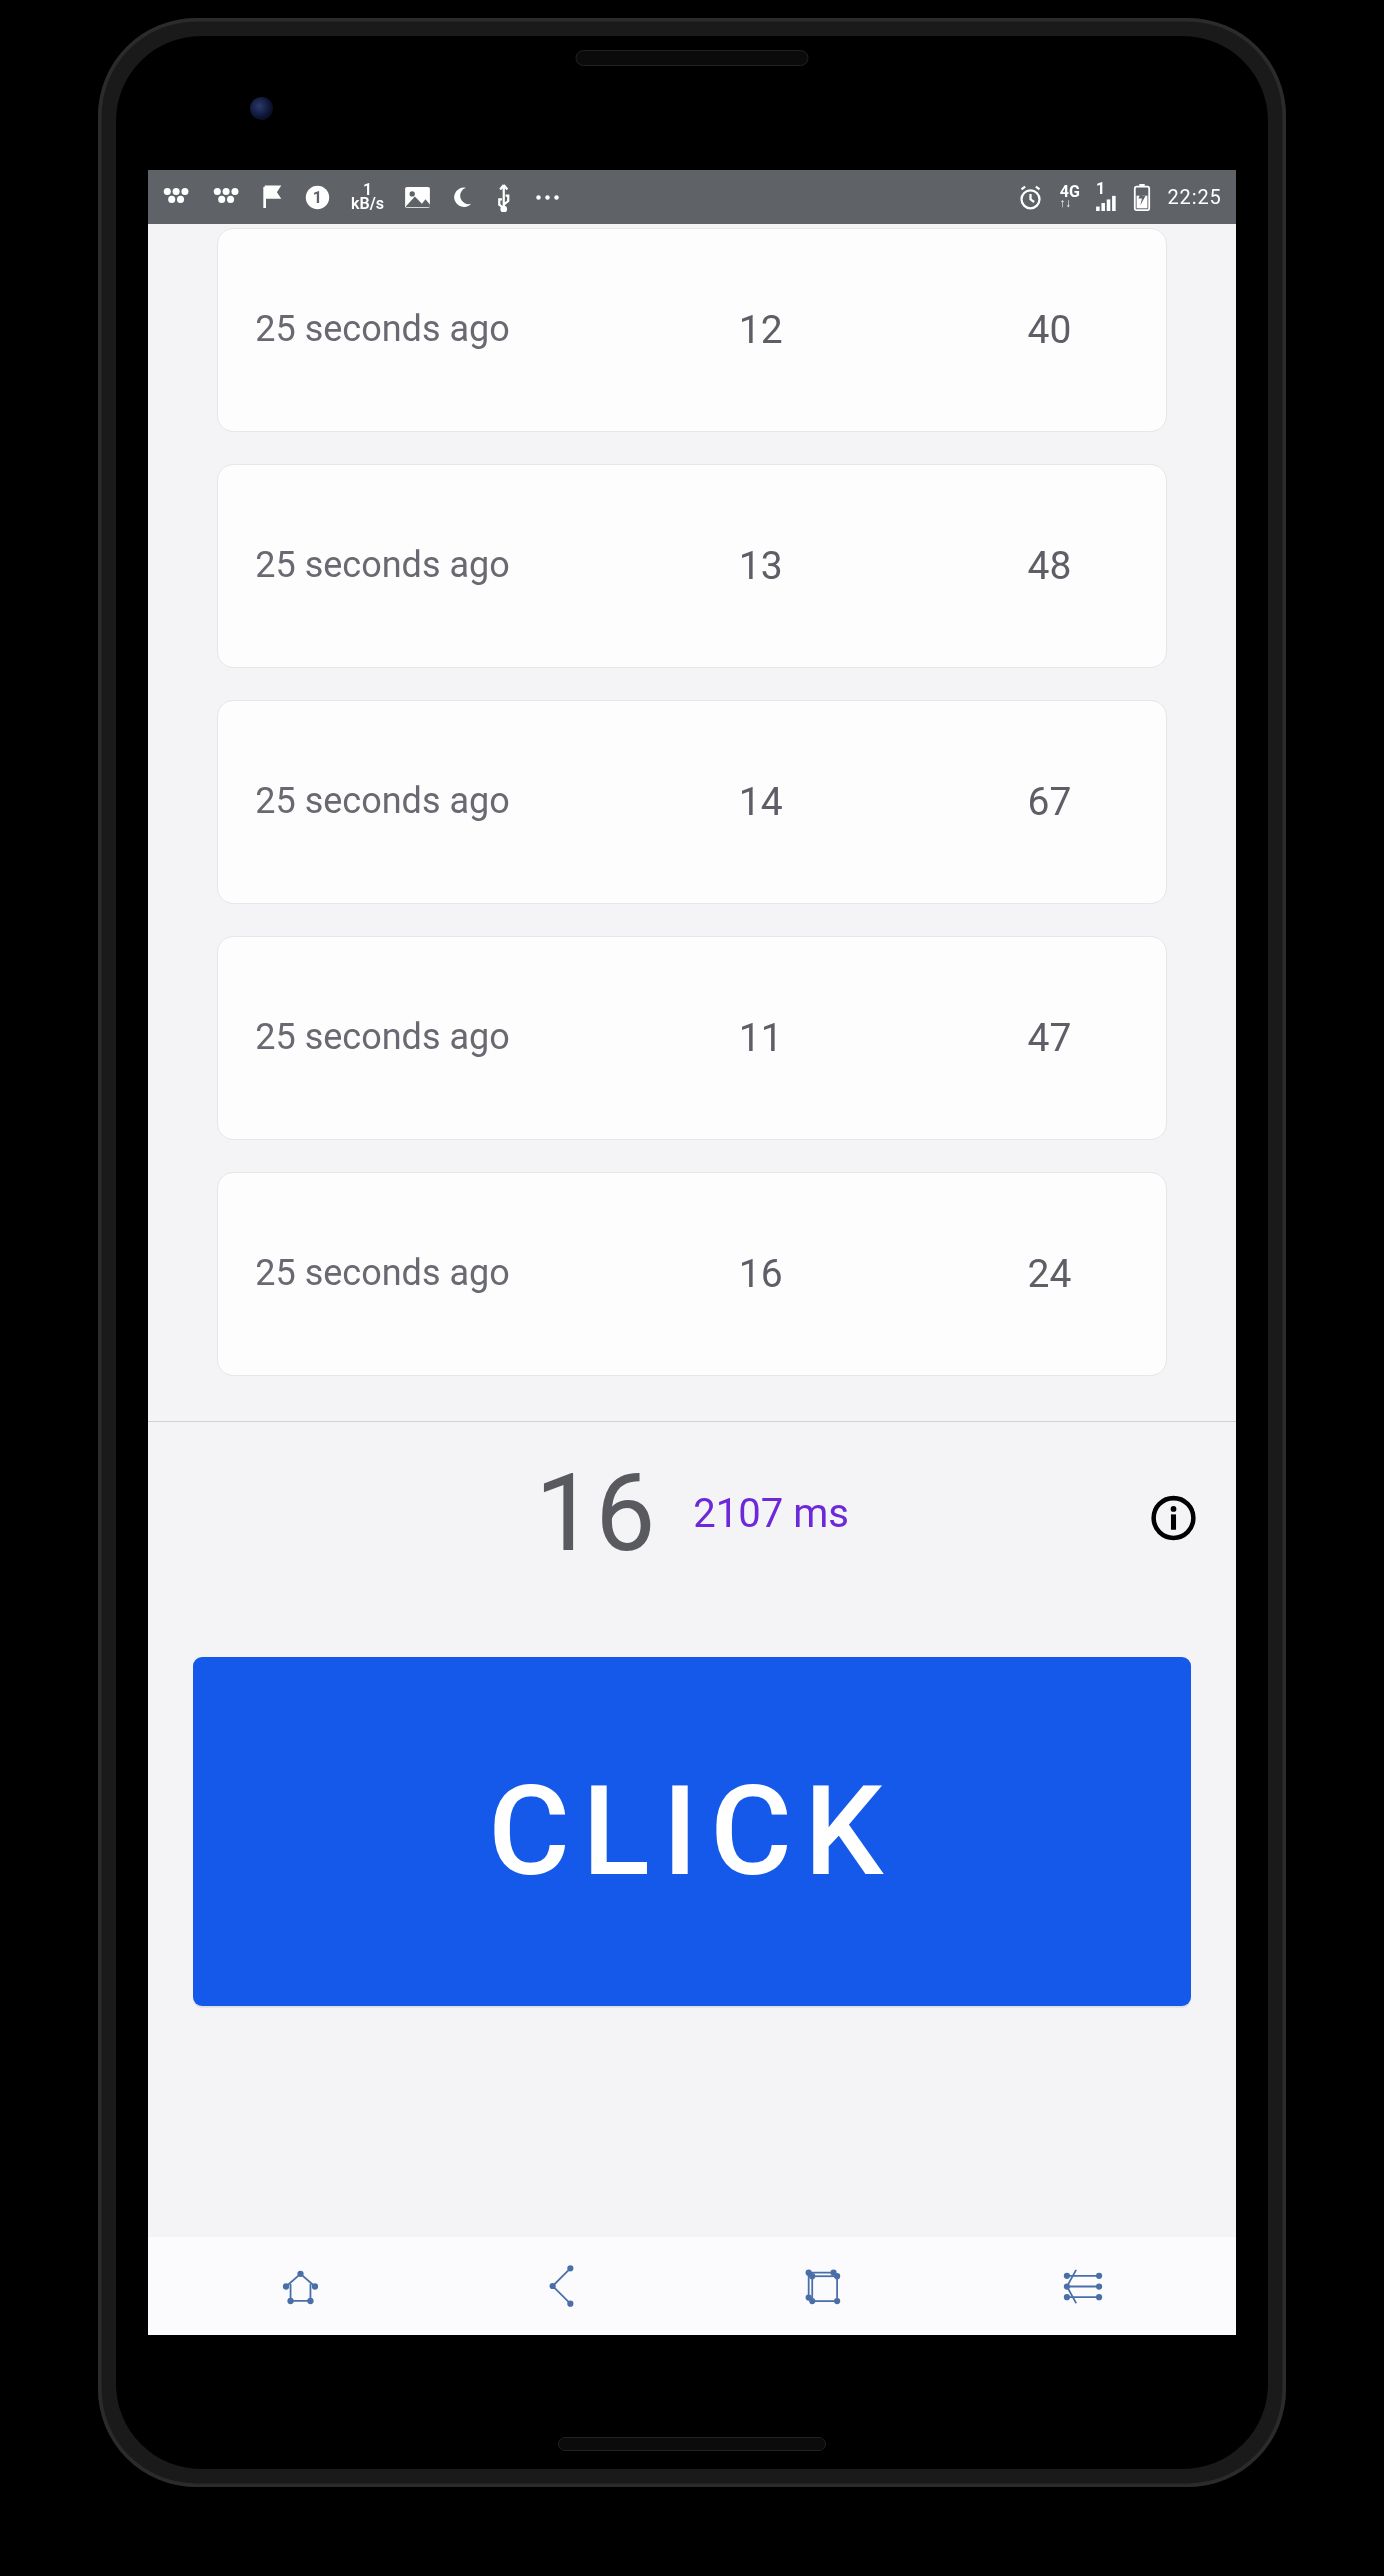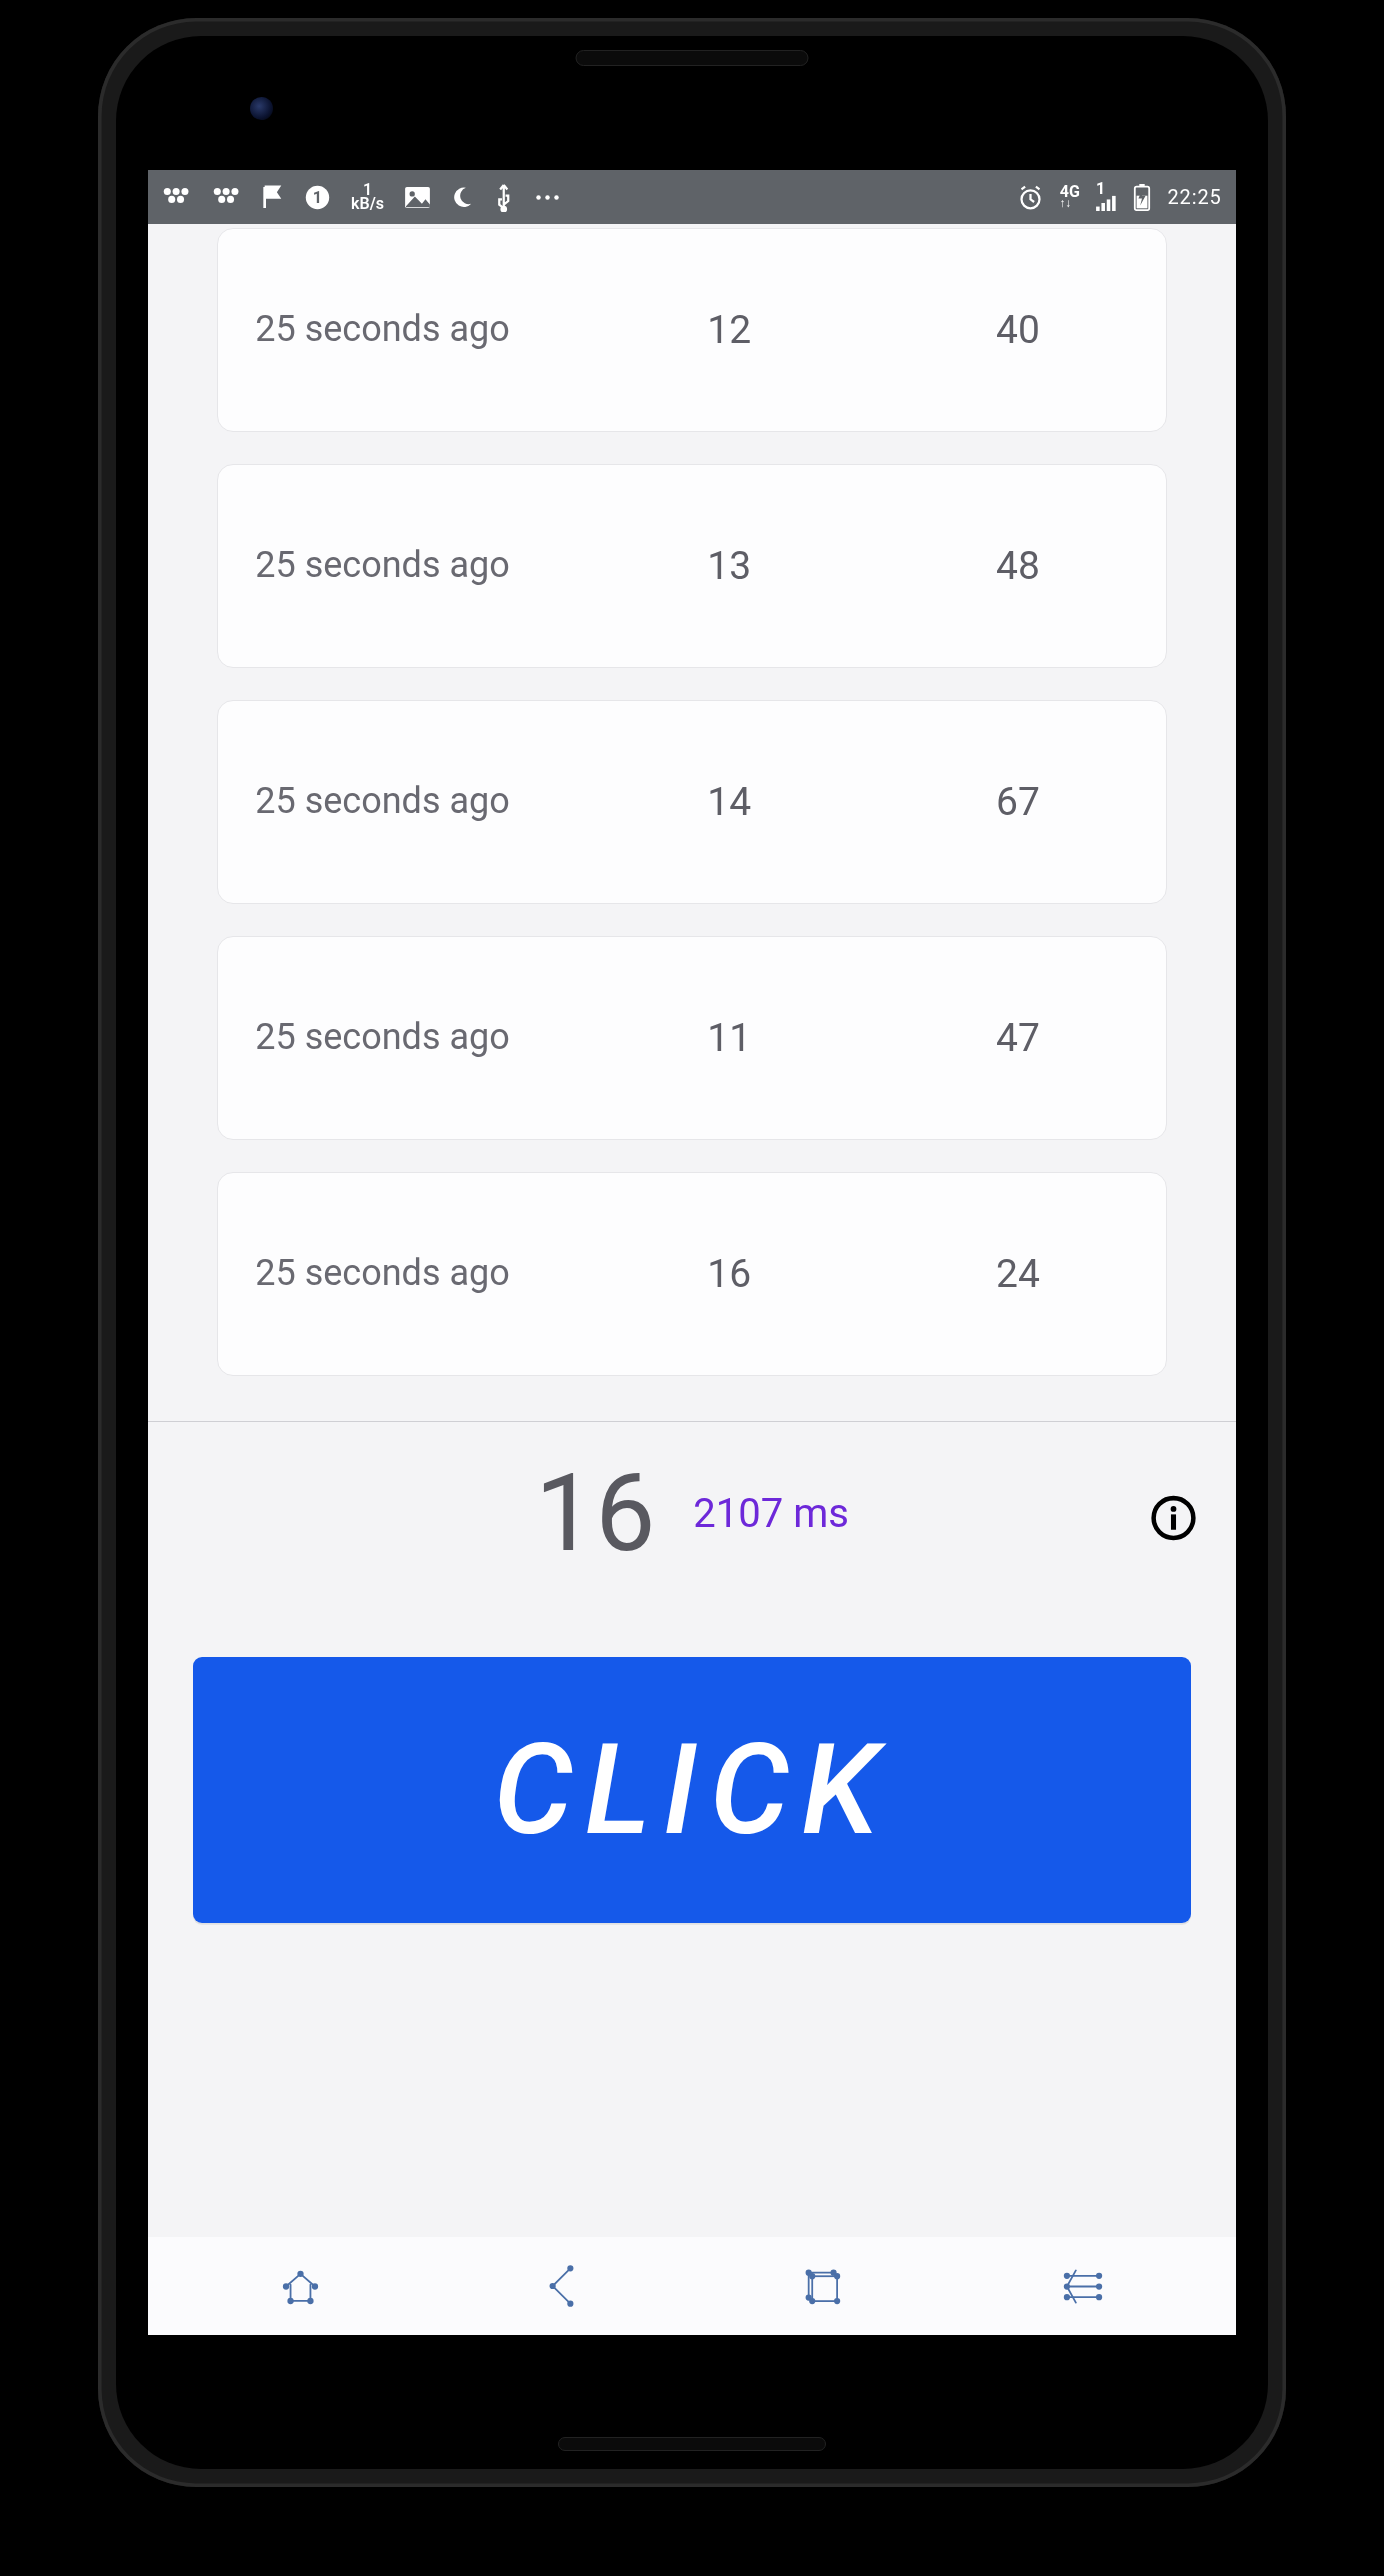--- a/index.html
+++ b/index.html
@@ -124,21 +124,21 @@
     width: 286px;
     text-align: center;
     font-size: 36px;
     line-height: 1.25;
     color: #696971;
   }
   .card .col2, .card .col3 {
     font-size: 39px;
     color: #5e5e66;
     width: 107px;
-    text-align: left;
+    text-align: center;
   }
   .divider {
     height: 1.8px;
     background: #cfcfd4;
     margin: 45px 0 29px 0;
   }
   .summary {
     display:flex;
     align-items:center;
     justify-content:center;
@@ -160,29 +160,28 @@
     right: 39px;
     top: 50%;
     transform: translateY(-50%);
     width: 47px; height:47px;
   }
   .click-btn {
     margin: 72px 45px 45px 45px;
     background: #1559ea;
     color: #fff;
     border-radius: 9px;
-    height: 266px;
+    height: 349px;
     display:flex;
     align-items:center;
     justify-content:center;
     font-size: 125px;
     letter-spacing: 12.5px;
     font-weight: 500;
     box-shadow: 0 1.8px 0 rgba(0,0,0,.08);
-    font-style: italic;
   }
   
   .navbar {
     height: 98px;
     background: #fbfbfd;
     display:flex;
     align-items:center;
     justify-content:space-around;
     padding: 0 36px 0 36px;
     gap: 27px;

